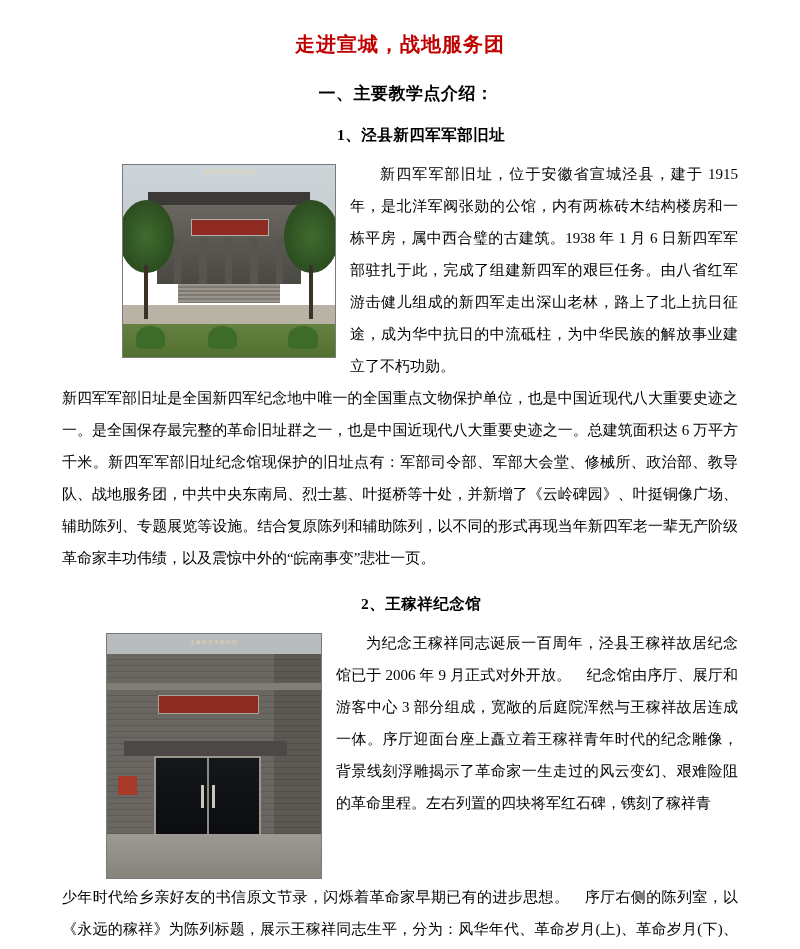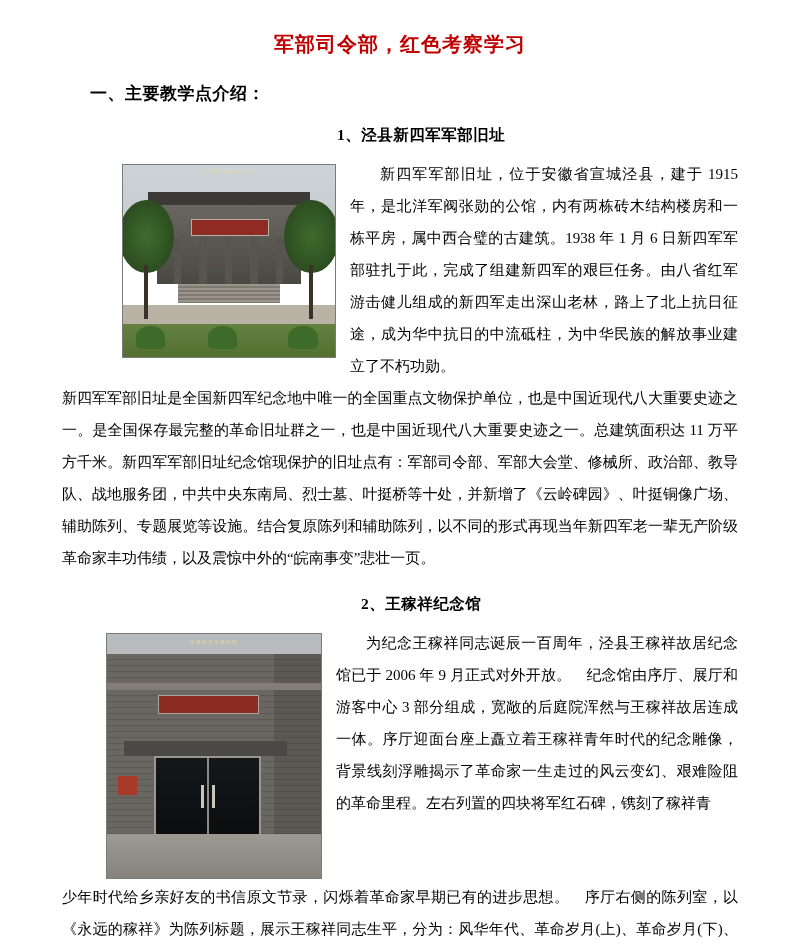--- a/index.html
+++ b/index.html
@@ -26,22 +26,23 @@
     color: #c00000;
     font-size: 20px;
     font-weight: bold;
     letter-spacing: 1px;
     margin: 30px 0 0 0;
     line-height: 1.4;
   }
   .heading-1 {
     font-size: 17px;
     font-weight: bold;
-    margin: 24px 0 0 28px;
+    margin: 24px 0 0 12px;
     letter-spacing: 0.5px;
+    text-align: center;
   }
   .heading-2 {
     font-size: 15.5px;
     font-weight: bold;
     margin: 20px 0 0 42px;
     letter-spacing: 0.5px;
     text-align: center;
   }
   .section {
     margin-top: 12px;
@@ -108,21 +109,21 @@
   .p2-handle { position:absolute; top:34%; width:3px; height:30%; background:#c9c5bd; }
   .p2-ground { position:absolute; left:0; bottom:0; width:100%; height:18%; background:linear-gradient(#9d9a93,#86837c); }
   .p2-plaque { position:absolute; left:5%; top:58%; width:9%; height:8%; background:#a83a2a; }
   .p2-step { position:absolute; left:14%; bottom:14%; width:64%; height:4%; background:#b0aca4; }
 </style>
 </head>
 <body>
 
 <div class="page">
 
-  <h1 class="doc-title">军部司令部，红色考察学习</h1>
+  <h1 class="doc-title">走进宣城，战地服务团</h1>
 
   <h2 class="heading-1">一、主要教学点介绍：</h2>
 
   <h3 class="heading-2">1、泾县新四军军部旧址</h3>
 
   <div class="section clearfix">
     <div class="photo photo-1">
       <div class="p1-sky"></div>
       <div class="p1-bldg"></div>
       <div class="p1-roof"></div>
@@ -144,21 +145,21 @@
           <div class="crown"></div>
           <div class="trunk"></div>
         </div>
       <div class="p1-bush" style="left:6%"></div>
       <div class="p1-bush" style="left:40%"></div>
       <div class="p1-bush" style="right:8%"></div>
     </div>
     <p class="body-text indent">新四军军部旧址，位于安徽省宣城泾县，建于 1915 年，是北洋军阀张勋的公馆，内有两栋砖木结构楼房和一栋平房，属中西合璧的古建筑。1938 年 1 月 6 日新四军军部驻扎于此，完成了组建新四军的艰巨任务。由八省红军游击健儿组成的新四军走出深山老林，路上了北上抗日征途，成为华中抗日的中流砥柱，为中华民族的解放事业建立了不朽功勋。</p>
   </div>
 
-  <p class="body-text">新四军军部旧址是全国新四军纪念地中唯一的全国重点文物保护单位，也是中国近现代八大重要史迹之一。是全国保存最完整的革命旧址群之一，也是中国近现代八大重要史迹之一。总建筑面积达 11 万平方千米。新四军军部旧址纪念馆现保护的旧址点有：军部司令部、军部大会堂、修械所、政治部、教导队、战地服务团，中共中央东南局、烈士墓、叶挺桥等十处，并新增了《云岭碑园》、叶挺铜像广场、辅助陈列、专题展览等设施。结合复原陈列和辅助陈列，以不同的形式再现当年新四军老一辈无产阶级革命家丰功伟绩，以及震惊中外的“皖南事变”悲壮一页。</p>
+  <p class="body-text">新四军军部旧址是全国新四军纪念地中唯一的全国重点文物保护单位，也是中国近现代八大重要史迹之一。是全国保存最完整的革命旧址群之一，也是中国近现代八大重要史迹之一。总建筑面积达 6 万平方千米。新四军军部旧址纪念馆现保护的旧址点有：军部司令部、军部大会堂、修械所、政治部、教导队、战地服务团，中共中央东南局、烈士墓、叶挺桥等十处，并新增了《云岭碑园》、叶挺铜像广场、辅助陈列、专题展览等设施。结合复原陈列和辅助陈列，以不同的形式再现当年新四军老一辈无产阶级革命家丰功伟绩，以及震惊中外的“皖南事变”悲壮一页。</p>
 
   <h3 class="heading-2">2、王稼祥纪念馆</h3>
 
   <div class="section clearfix">
     <div class="photo photo-2">
       <div class="p2-sky"></div>
       <div class="p2-wall"></div>
       <div class="p2-wall-r"></div>
       <div class="p2-band"></div>
       <div class="p2-sign"></div>

